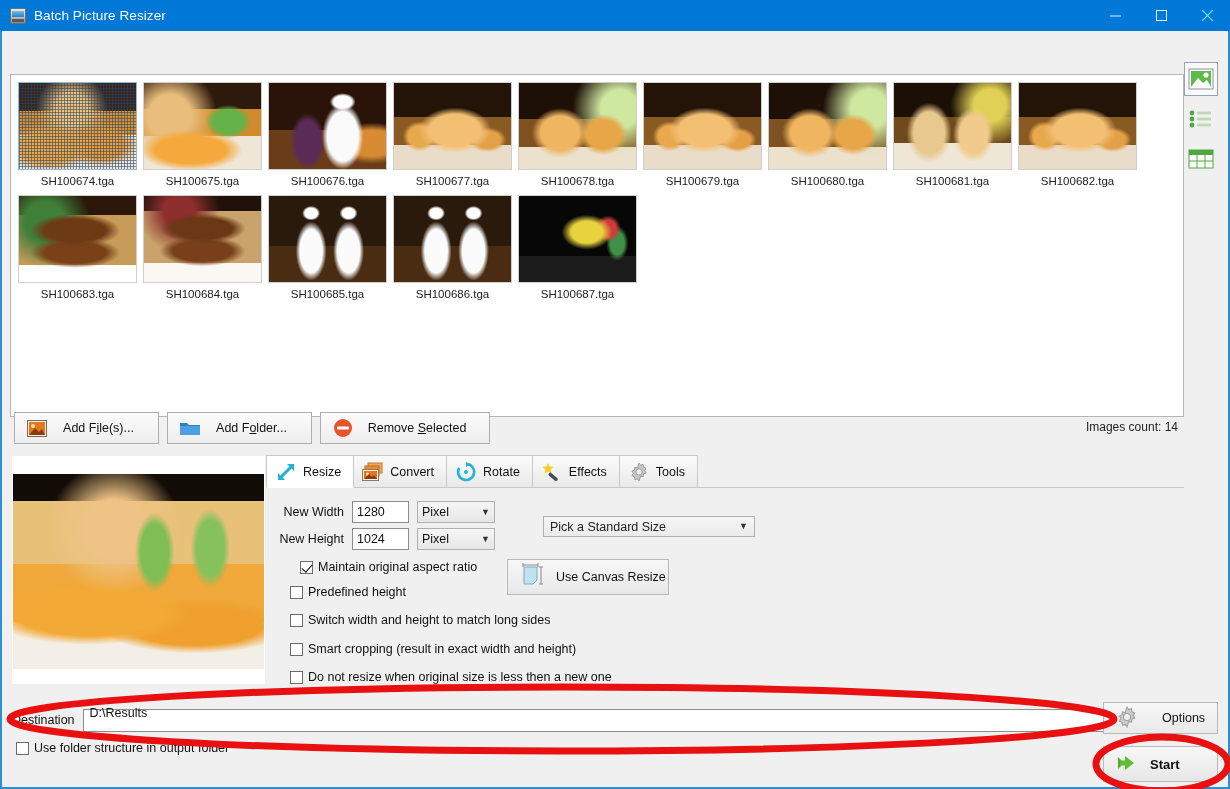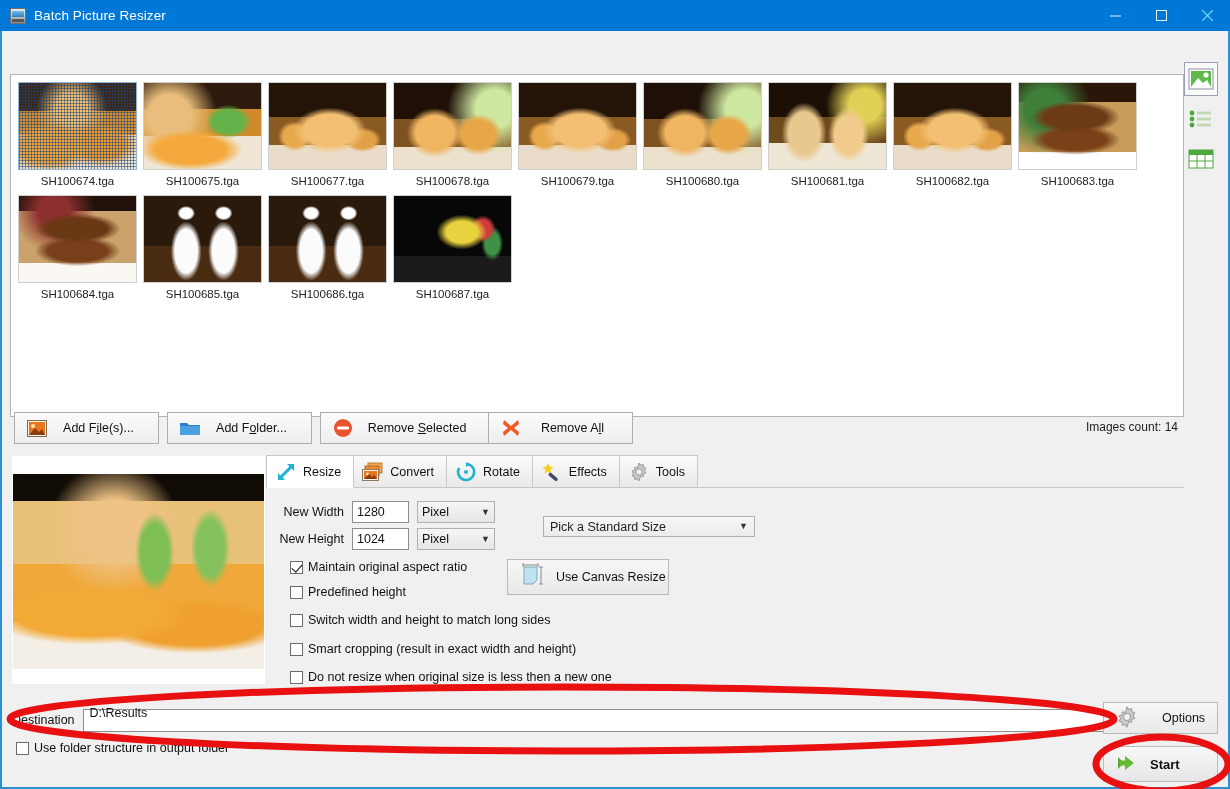--- a/index.html
+++ b/index.html
@@ -350,20 +350,26 @@
           <div class="thumb-label">SH100674.tga</div>
         </div>
         <div class="thumb-cell">
           <div class="thumb-box">
             <div class="ph ph-buffet2"></div>
           </div>
           <div class="thumb-label">SH100675.tga</div>
         </div>
         <div class="thumb-cell">
           <div class="thumb-box">
+            <div class="ph ph-chefs"></div>
+          </div>
+          <div class="thumb-label">SH100676.tga</div>
+        </div>
+        <div class="thumb-cell">
+          <div class="thumb-box">
             <div class="ph ph-house"></div>
           </div>
           <div class="thumb-label">SH100677.tga</div>
         </div>
         <div class="thumb-cell">
           <div class="thumb-box">
             <div class="ph ph-house2"></div>
           </div>
           <div class="thumb-label">SH100678.tga</div>
         </div>
@@ -477,28 +483,20 @@
     </div>
     <div class="btn" id="btn-remsel">
       <span class="ico">
         <svg width="20" height="20" viewBox="0 0 20 20">
             <circle cx="10" cy="10" r="9" fill="#e8532b"></circle>
             <rect x="4" y="8.4" width="12" height="3.2" rx="1" fill="#ffffff"></rect>
           </svg>
       </span>
       <span class="lbl">Remove <u>S</u>elected</span>
     </div>
-    <div class="btn" id="btn-remall">
-      <span class="ico">
-        <svg width="20" height="20" viewBox="0 0 20 20">
-            <path d="M3 2 L10 8 L17 2 L18 6 L13 10 L18 14 L17 18 L10 12 L3 18 L2 14 L7 10 L2 6 Z" fill="#ef5a24"></path>
-          </svg>
-      </span>
-      <span class="lbl">Remove A<u>l</u>l</span>
-    </div>
     <div class="imgcount">Images count: 14</div>
   </div>
 
   <div class="preview">
     <div class="preview-img"></div>
   </div>
 
   <div class="tabstrip">
     <div class="tab active">
       <span class="tico">
@@ -569,21 +567,21 @@
         <span>Pixel</span>
         <span class="chev">▼</span>
       </span>
     </div>
 
     <div class="bigselect">
       <span>Pick a Standard Size</span>
       <span class="chev">▼</span>
     </div>
 
-    <div class="cbrow" style="left:24px; top:71px;">
+    <div class="cbrow" style="left:34px; top:71px;">
       <span class="cbox checked"></span>
       <span>Maintain original aspect ratio</span>
     </div>
     <div class="cbrow" style="left:24px; top:96px;">
       <span class="cbox"></span>
       <span>Predefined height</span>
     </div>
     <div class="cbrow" style="left:24px; top:124px;">
       <span class="cbox"></span>
       <span>Switch width and height to match long sides</span>

